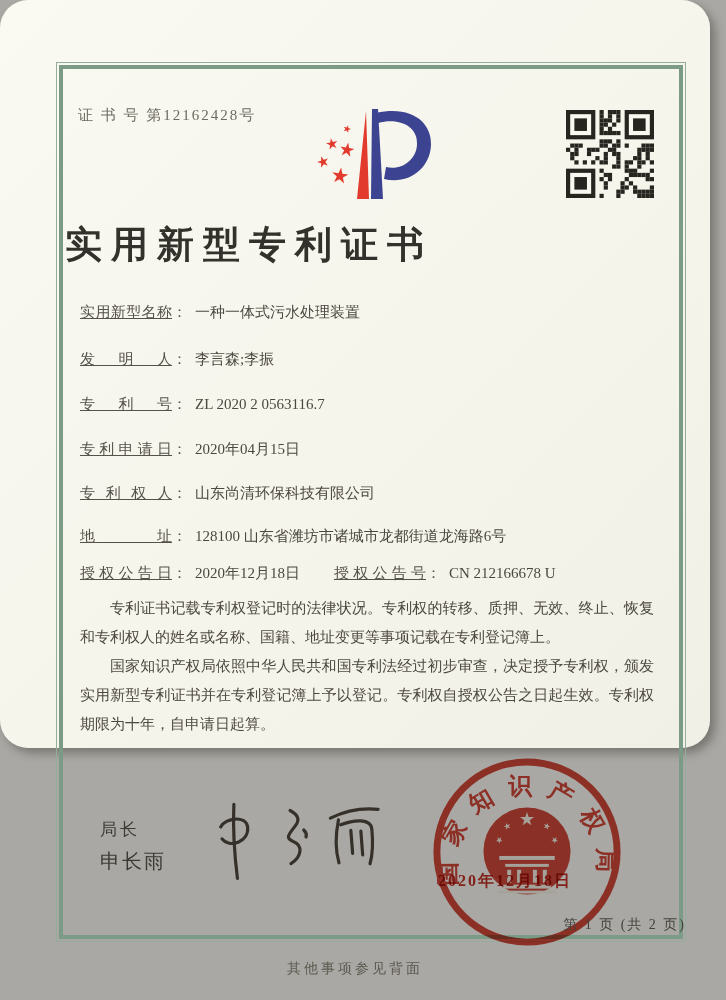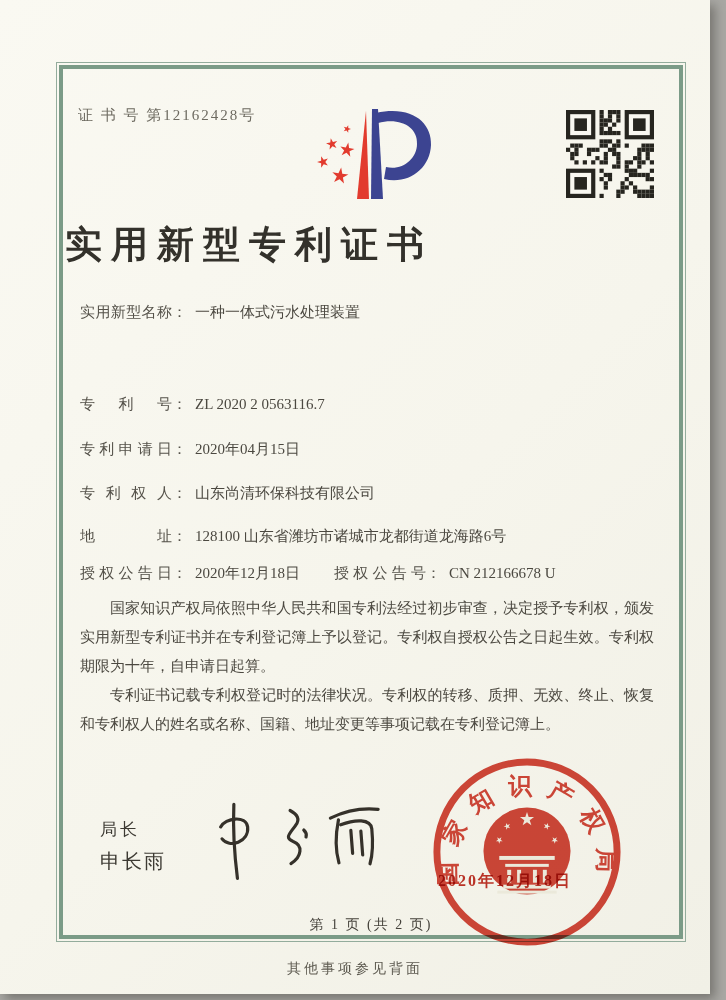--- a/index.html
+++ b/index.html
@@ -3,43 +3,44 @@
 <meta charset="utf-8">
 <style>
   * { margin:0; padding:0; box-sizing:border-box; }
   html,body { width:726px; height:1000px; }
   body {
     background:#a9a8a4;
     font-family:"Liberation Serif","DejaVu Serif",serif;
     position:relative; overflow:hidden;
   }
   .paper {
-    position:absolute; left:0; top:0; width:710px; height:994px;
+    position:absolute; left:0; top:0; width:710px; height:748px;
     background:linear-gradient(135deg,#faf9f2 0%,#f6f5ec 55%,#f1f0e6 100%);
     box-shadow:5px 5px 10px rgba(60,58,52,.45);
+    border-radius:28px;
   }
   .frame {
     position:absolute; left:56px; top:62px; width:630px; height:880px;
     border:1px solid #93ac9c;
   }
   .frame-inner { position:absolute; inset:2px; border:4px solid #7b9b87; }
   .abs { position:absolute; }
 
   .cert-no {
     left:78px; top:106px; font-size:15px; color:#6d6a60; letter-spacing:2px;
   }
   .title {
     left:56px; top:220px; width:630px; text-align:left;
     font-size:37px; font-weight:bold; color:#33312b;
     letter-spacing:9px; text-indent:9px;
   }
   .field-row { left:80px; width:580px; font-size:15px; color:#504d45; white-space:nowrap; }
   .flabel {
     display:inline-block; width:92px; vertical-align:top;
-    text-align:justify; text-align-last:justify; color:#55524a;
+    text-align:justify; text-align-last:justify; color:#55524a;text-decoration:underline;
   }
   .fcolon { display:inline-block; margin-right:8px; color:#55524a; }
   .fvalue { color:#4b4840; }
   .grant-group { display:inline-block; margin-left:34px; }
 
   .paragraphs {
     left:80px; top:594px; width:574px;
     font-size:15px; line-height:1.93; color:#4c4941;
     text-align:justify;
   }
@@ -49,21 +50,21 @@
   .director-name  { left:100px; top:848px; font-size:20px; color:#3d3a33; letter-spacing:2px; }
 
   .signature { left:205px; top:790px; width:200px; height:92px; transform:rotate(-2deg); }
 
   .seal { left:428px; top:753px; width:198px; height:198px; mix-blend-mode:multiply; opacity:.93; }
   .seal-date {
     left:438px; top:871px; font-size:16px; color:#c2352a; letter-spacing:2px;
     mix-blend-mode:multiply; font-weight:bold;
   }
 
-  .page-info { left:56px; top:916px; width:630px; text-align:center; font-size:14px; color:#45423b; letter-spacing:2px; }
+  .page-info { left:56px; top:916px; width:630px; text-align:right; font-size:14px; color:#45423b; letter-spacing:2px; }
   .back-note { left:0; top:960px; width:710px; text-align:center; font-size:14px; color:#5c594f; letter-spacing:3px; }
 
   .logo { left:296px; top:103px; width:140px; height:103px; }
   .qr   { left:566px; top:110px; width:88px; height:88px; }
 </style>
 </head>
 <body>
 
 <div class="paper">
 
@@ -216,39 +217,42 @@
       <rect x="0" y="56" width="28" height="28" fill="#26251f"></rect>
       <rect x="4" y="60" width="20" height="20" fill="#f8f7f0"></rect>
       <rect x="8" y="64" width="12" height="12" fill="#26251f"></rect>
     </svg>
 
   <div class="abs title">实用新型专利证书</div>
 
   <div class="abs field-row" style="top:303px">
     <span class="flabel">实用新型名称</span><span class="fcolon">：</span><span class="fvalue">一种一体式污水处理装置</span>
   </div>
+  <div class="abs field-row" style="top:350px">
+    <span class="flabel">发明人</span><span class="fcolon">：</span><span class="fvalue">李言森;李振</span>
+  </div>
   <div class="abs field-row" style="top:395px">
     <span class="flabel">专利号</span><span class="fcolon">：</span><span class="fvalue">ZL 2020 2 0563116.7</span>
   </div>
   <div class="abs field-row" style="top:440px">
     <span class="flabel">专利申请日</span><span class="fcolon">：</span><span class="fvalue">2020年04月15日</span>
   </div>
   <div class="abs field-row" style="top:484px">
     <span class="flabel">专利权人</span><span class="fcolon">：</span><span class="fvalue">山东尚清环保科技有限公司</span>
   </div>
   <div class="abs field-row" style="top:527px">
     <span class="flabel">地址</span><span class="fcolon">：</span><span class="fvalue">128100 山东省潍坊市诸城市龙都街道龙海路6号</span>
   </div>
   <div class="abs field-row" style="top:564px">
     <span class="flabel">授权公告日</span><span class="fcolon">：</span><span class="fvalue">2020年12月18日</span><span class="grant-group"><span class="flabel">授权公告号</span><span class="fcolon">：</span><span class="fvalue">CN 212166678 U</span></span>
   </div>
 
   <div class="abs paragraphs">
+    <p>专利证书记载专利权登记时的法律状况。专利权的转移、质押、无效、终止、恢复和专利权人的姓名或名称、国籍、地址变更等事项记载在专利登记簿上。</p>
     <p>国家知识产权局依照中华人民共和国专利法经过初步审查，决定授予专利权，颁发实用新型专利证书并在专利登记簿上予以登记。专利权自授权公告之日起生效。专利权期限为十年，自申请日起算。</p>
-    <p>专利证书记载专利权登记时的法律状况。专利权的转移、质押、无效、终止、恢复和专利权人的姓名或名称、国籍、地址变更等事项记载在专利登记簿上。</p>
   </div>
 
   <div class="abs director-title">局长</div>
   <div class="abs director-name">申长雨</div>
 
   <svg class="abs signature" viewBox="0 0 200 92" aria-hidden="true">
     <g fill="none" stroke="#35312a" stroke-width="3.2" stroke-linecap="round" stroke-linejoin="round">
       <path d="M30,12 C28,38 29,64 31,86"></path>
       <path d="M16,34 C21,25 42,23 43,35 C44,50 24,56 17,46"></path>
       <path d="M86,20 C93,24 96,29 91,35 C85,43 79,47 88,51 C98,55 96,67 85,73"></path>

